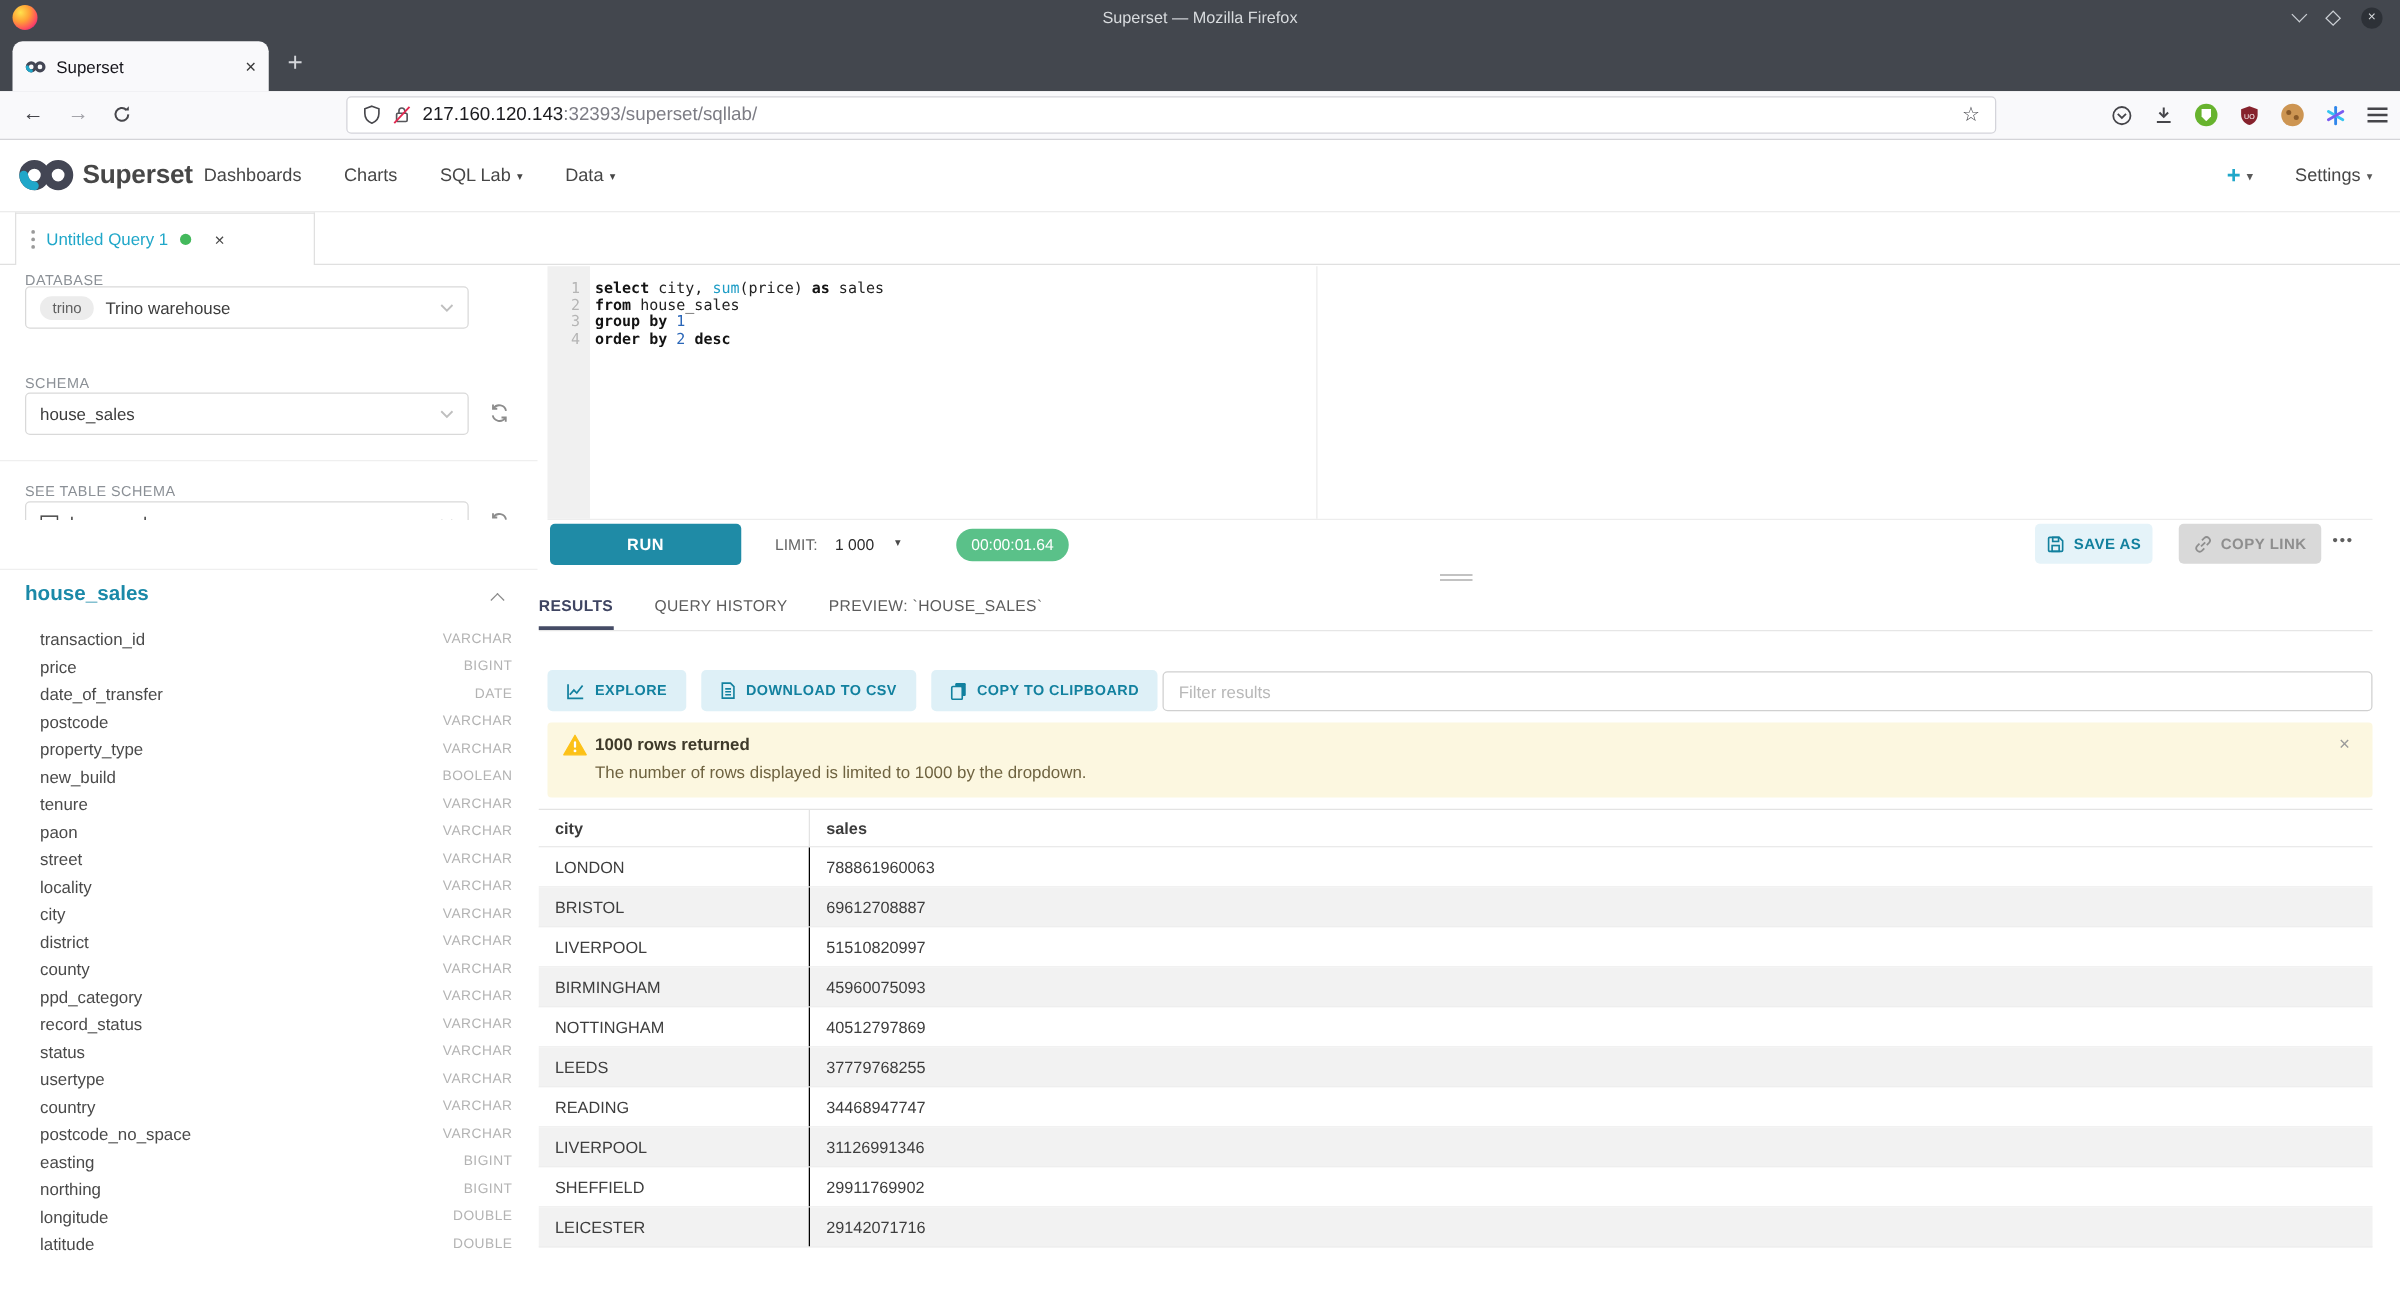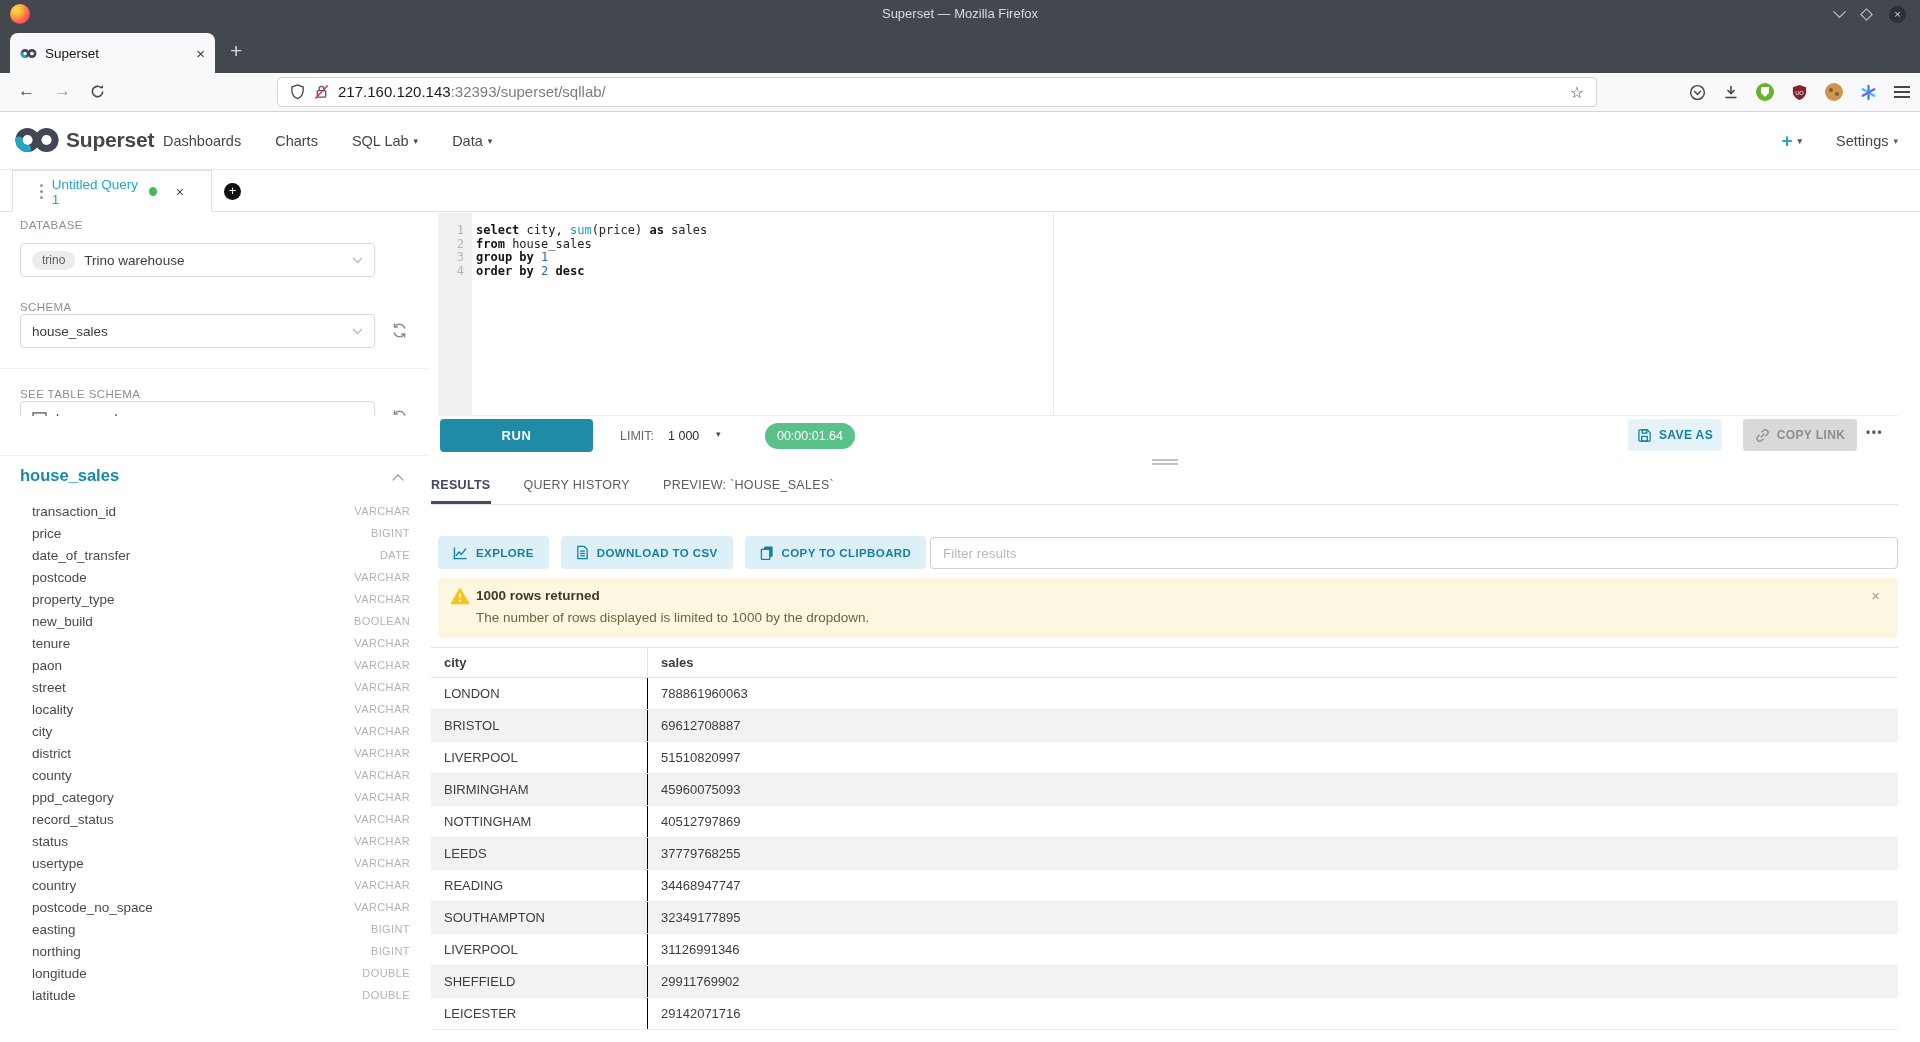--- a/index.html
+++ b/index.html
@@ -53,22 +53,22 @@
   .navlink { font-size:14.5px; color:#464646; display:flex; align-items:center; gap:5px; }
   .nav-caret { display:none; font-size:9px; color:#464646; }
   .has-caret .nav-caret { display:inline; }
   .nav-right { position:absolute; right:22px; top:0; height:58px; display:flex; align-items:center; gap:34px; }
   .plus-btn { color:#20a7c9; font-size:19px; font-weight:bold; display:flex; align-items:center; gap:5px; }
   .plus-btn .nav-caret2, .settings-btn .nav-caret2 { font-size:9px; color:#5a5a5a; }
   .settings-btn { font-size:14.5px; color:#464646; display:flex; align-items:center; gap:5px; }
 
   
   .querytabs { position:absolute; left:0; top:170px; width:1920px; height:42px; background:#fff; border-bottom:1px solid #e0e0e0; }
-  .qtab { position:absolute; left:12px; top:0; height:42px; width:200px; background:#fff; border:1px solid #e0e0e0; border-bottom:none;
-    display:flex; align-items:center; padding:0 27px; gap:9px; z-index:2; }
+  .qtab { position:absolute; left:12px; top:0; height:42px; width:240px; background:#fff; border:1px solid #e0e0e0; border-bottom:none;
+    display:flex; align-items:center; padding:0 12px; gap:9px; z-index:2; }
   .qtab:after { content:""; position:absolute; left:0; right:0; bottom:-1px; height:1px; background:#fff; }
   .grip-dots { width:3px; height:15px; position:relative; }
   .grip-dots i { position:absolute; left:0; top:0; width:3px; height:3px; border-radius:50%; background:#9a9a9a; box-shadow:0 6px #9a9a9a, 0 12px #9a9a9a; }
   .qtab-title { font-size:13.5px; color:#20a7c9; }
   .run-dot { width:9px; height:9px; border-radius:50%; background:#43b95c; }
   .qtab-close { margin-left:10px; color:#4a4a4a; font-size:14px; }
   .qadd { position:absolute; left:224px; top:13px; width:17px; height:17px; border-radius:50%; background:#111;
     color:#fff; font-size:13px; line-height:16px; text-align:center; }
 
   
@@ -300,21 +300,21 @@
         </span>
       <span class="qtab-title">Untitled Query 1</span>
       <span class="run-dot"></span>
       <span class="qtab-close">×</span>
     </div>
     <span class="qadd">+</span>
   </div>
 
   <div class="sidebar">
     <span class="side-label" style="top:7px;">DATABASE</span>
-    <div class="sel" style="top:31px;">
+    <div class="sel" style="top:17px;">
       <span class="badge">trino</span>
       <span class="sel-text">Trino warehouse</span>
       <span class="sel-chevron">
         <svg width="11" height="7" viewBox="0 0 11 7">
             <polyline points="1,1 5.5,5.5 10,1" fill="none" stroke="#bfbfbf" stroke-width="1.5"></polyline>
           </svg>
       </span>
     </div>
 
     <span class="side-label" style="top:89px;">SCHEMA</span>
@@ -621,24 +621,20 @@
       <div class="tbl-row">
         <span class="td td1">LEEDS</span>
         <span class="td">37779768255</span>
       </div>
 
       <div class="tbl-row">
         <span class="td td1">READING</span>
         <span class="td">34468947747</span>
       </div>
 
-      <div class="tbl-row">
-        <span class="td td1">SOUTHAMPTON</span>
-        <span class="td">32349177895</span>
-      </div>
 
       <div class="tbl-row">
         <span class="td td1">LIVERPOOL</span>
         <span class="td">31126991346</span>
       </div>
 
       <div class="tbl-row">
         <span class="td td1">SHEFFIELD</span>
         <span class="td">29911769902</span>
       </div>

